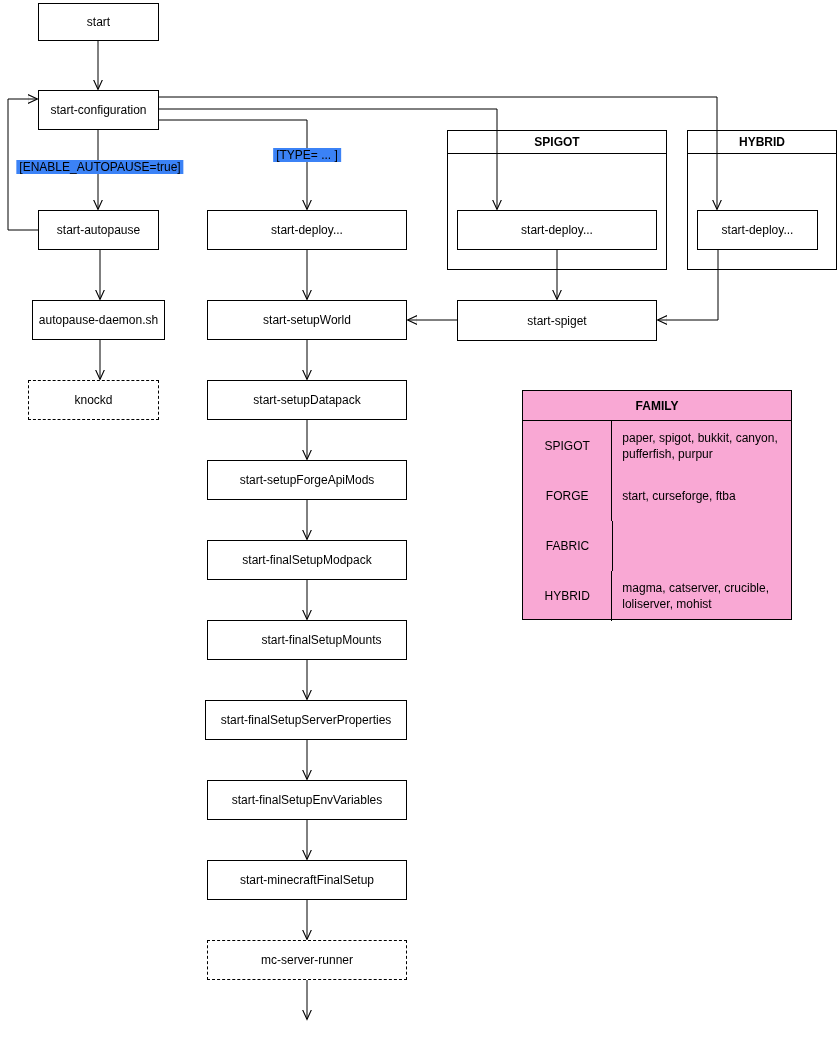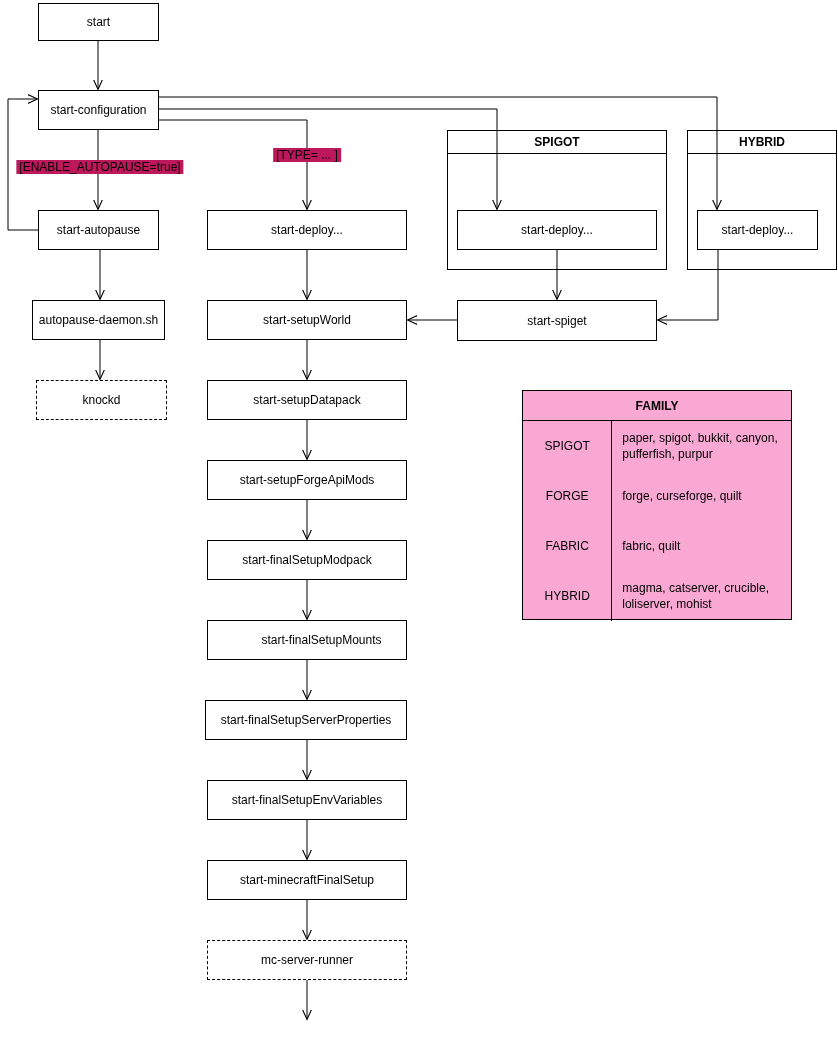--- a/index.html
+++ b/index.html
@@ -48,21 +48,21 @@
     box-sizing: border-box;
     border-bottom: 1px solid #000000;
     display: flex;
     align-items: center;
     justify-content: center;
     font-weight: bold;
   }
   .edge-label {
     position: absolute;
     transform: translate(-50%, -50%);
-    background: #be185d;
+    background: #3b82f6;
     padding: 0 3px;
     white-space: nowrap;
   }
   .family-table {
     position: absolute;
     left: 522px; top: 390px;
     width: 270px; height: 230px;
     box-sizing: border-box;
     border: 1px solid #000000;
     background: #f9a8d4;
@@ -132,21 +132,21 @@
     <div class="frame-title">SPIGOT</div>
   </div>
   <div class="frame" style="left:687px; top:130px; width:150px; height:140px;">
     <div class="frame-title">HYBRID</div>
   </div>
 
   <div class="node" style="left:38px; top:90px; width:121px; height:40px;">start-configuration</div>
   <div class="node" style="left:38px; top:3px; width:121px; height:38px;">start</div>
   <div class="node" style="left:38px; top:210px; width:121px; height:40px;">start-autopause</div>
   <div class="node" style="left:32px; top:300px; width:133px; height:40px;">autopause-daemon.sh</div>
-  <div class="node dashed" style="left:36px; top:380px; width:131px; height:40px;">knockd</div>
+  <div class="node dashed" style="left:28px; top:380px; width:131px; height:40px;">knockd</div>
 
   <div class="node" style="left:207px; top:210px; width:200px; height:40px;">start-deploy...</div>
   <div class="node" style="left:207px; top:300px; width:200px; height:40px;">start-setupWorld</div>
   <div class="node" style="left:207px; top:380px; width:200px; height:40px;">start-setupDatapack</div>
   <div class="node" style="left:207px; top:460px; width:200px; height:40px;">start-setupForgeApiMods</div>
   <div class="node" style="left:207px; top:540px; width:200px; height:40px;">start-finalSetupModpack</div>
   <div class="node" style="left:207px; top:620px; width:200px; height:40px;padding-left:29px;">start-finalSetupMounts</div>
   <div class="node" style="left:205px; top:700px; width:202px; height:40px;">start-finalSetupServerProperties</div>
   <div class="node" style="left:207px; top:780px; width:200px; height:40px;">start-finalSetupEnvVariables</div>
   <div class="node" style="left:207px; top:860px; width:200px; height:40px;">start-minecraftFinalSetup</div>
@@ -161,25 +161,24 @@
   <div class="edge-label" style="left:307px; top:155px;">[TYPE= ... ]</div>
 
   <div class="family-table">
     <div class="family-header">FAMILY</div>
     <div class="family-row">
       <div class="family-cell-label">SPIGOT</div>
       <div class="family-cell-members">paper, spigot, bukkit, canyon, pufferfish, purpur</div>
     </div>
     <div class="family-row">
       <div class="family-cell-label">FORGE</div>
-      <div class="family-cell-members">forge, curseforge, quilt</div>
+      <div class="family-cell-members">start, curseforge, ftba</div>
     </div>
     <div class="family-row">
       <div class="family-cell-label">FABRIC</div>
-      <div class="family-cell-members">fabric, quilt</div>
     </div>
     <div class="family-row">
       <div class="family-cell-label">HYBRID</div>
       <div class="family-cell-members">magma, catserver, crucible, loliserver, mohist</div>
     </div>
   </div>
 
 </div>
 
 </body></html>

